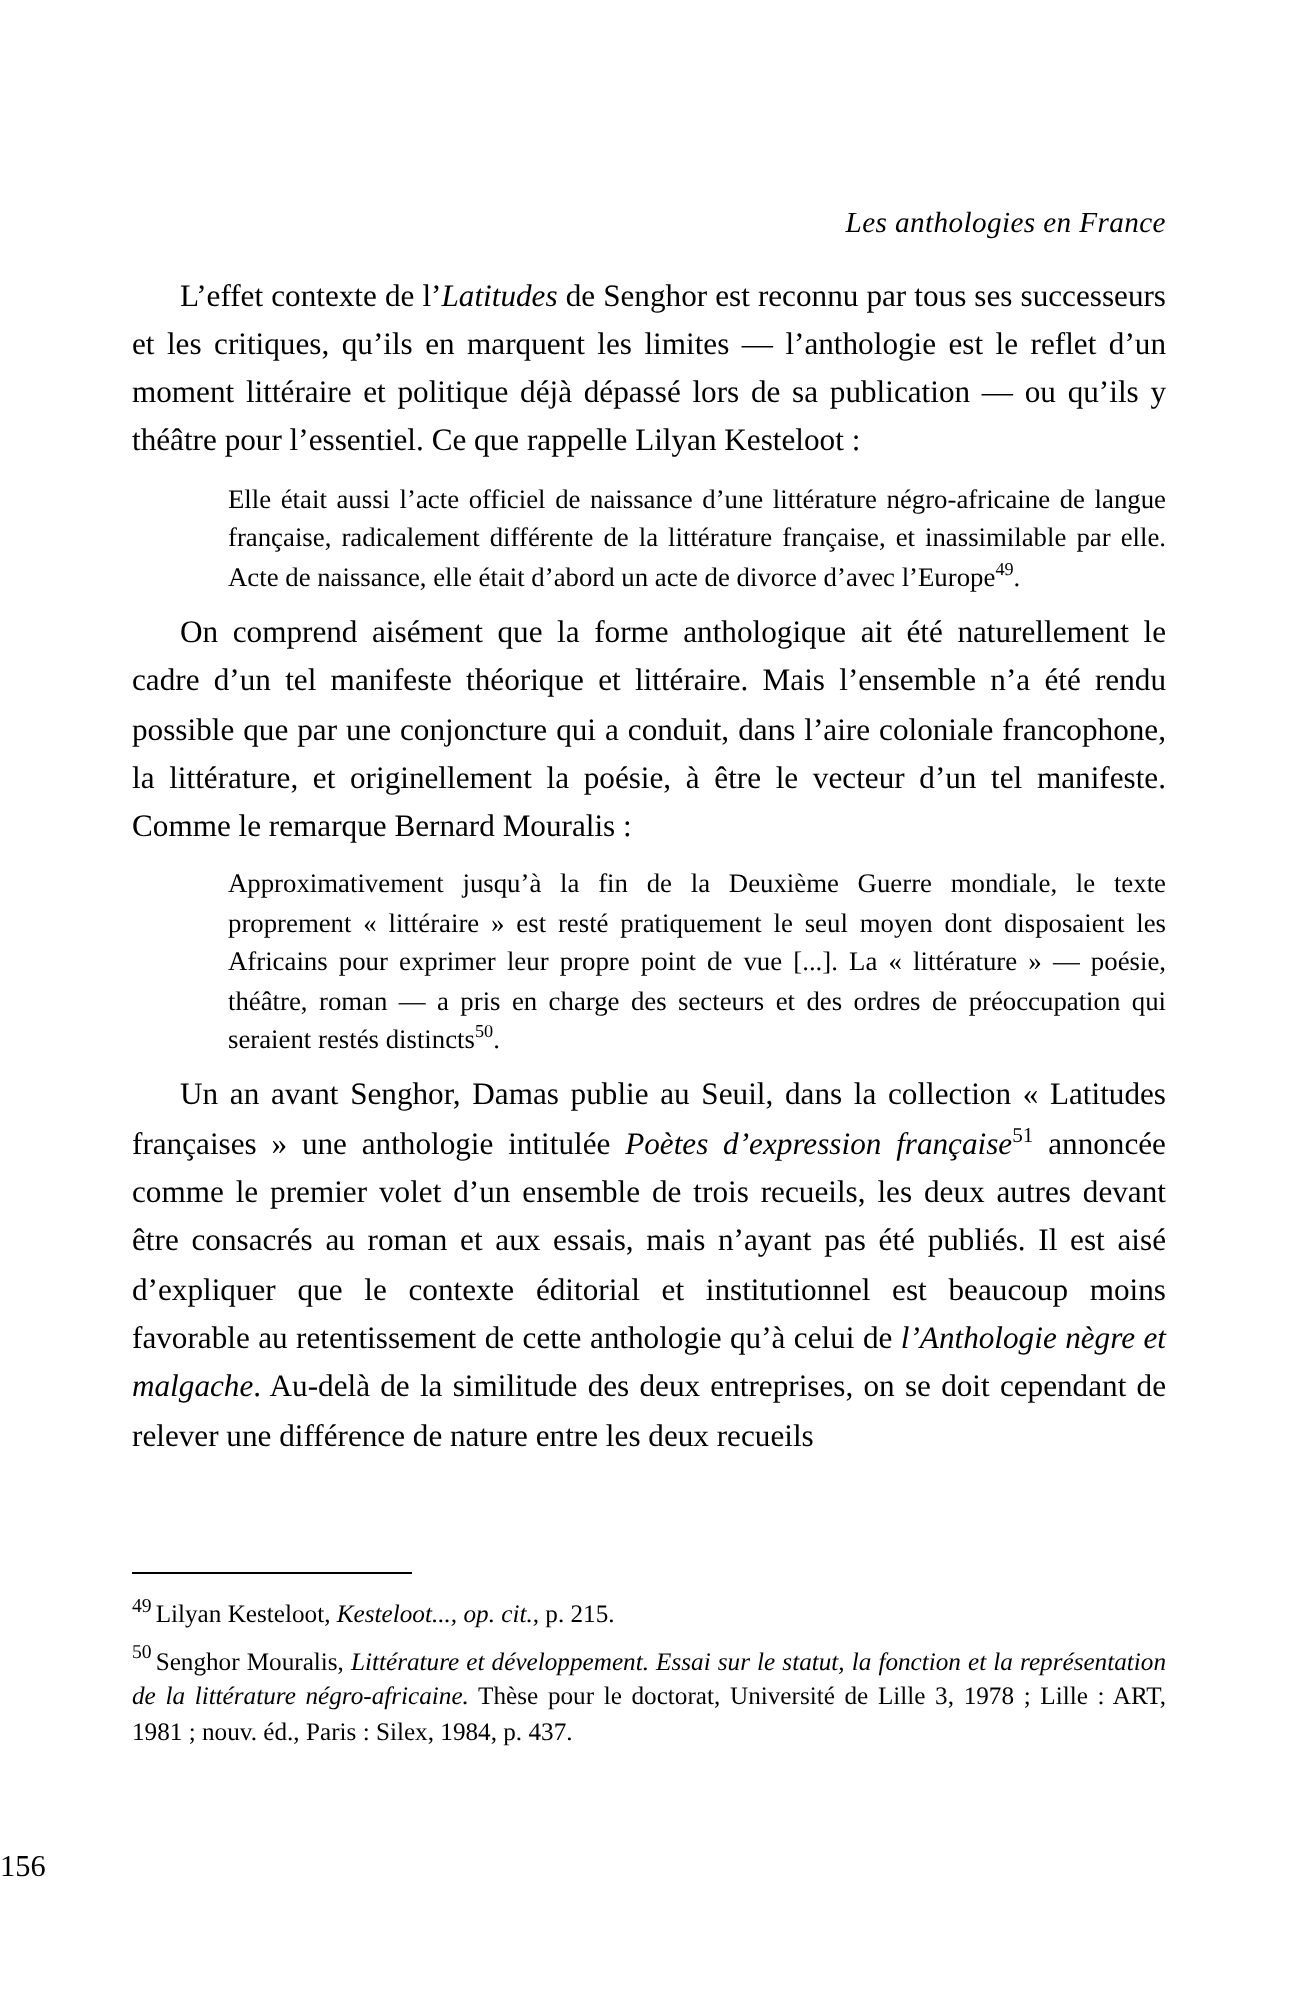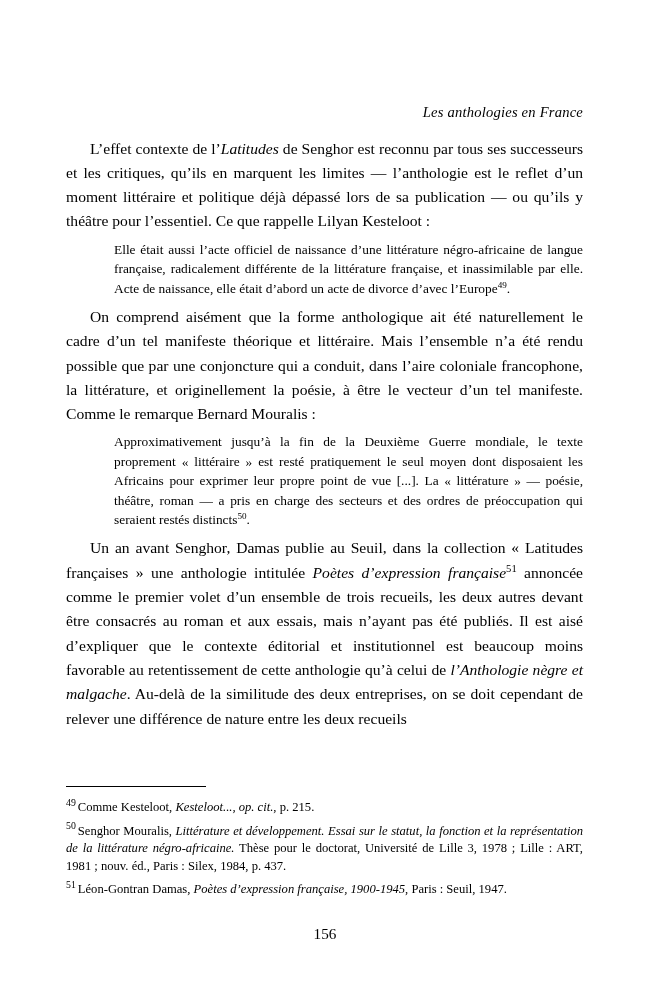--- a/index.html
+++ b/index.html
@@ -111,21 +111,20 @@
     vertical-align: super;
     line-height: 0;
     margin-right: 2px;
   }
 
   .folio {
     position: absolute;
     left: 0;
     top: 925px;
     width: 650px;
-    text-align: center;
     font-size: 15.2px;
   }
 </style>
 </head>
 <body>
 
 <div class="page">
 
   <div class="content">
 
@@ -143,22 +142,21 @@
       <p><span>Approximativement jusqu’à la fin de la Deuxième Guerre mondiale, le texte proprement « littéraire » est resté pratiquement le seul moyen dont disposaient les Africains pour exprimer leur propre point de vue [...]. La « littérature » — poésie, théâtre, roman — a pris en charge des secteurs et des ordres de préoccupation qui seraient restés distincts</span><sup>50</sup><span>.</span></p>
     </blockquote>
 
     <p class="body-par spaced"><span>Un an avant Senghor, Damas publie au Seuil, dans la collection « Latitudes françaises » une anthologie intitulée </span><span class="i">Poètes d’expression française</span><sup>51</sup><span> annoncée comme le premier volet d’un ensemble de trois recueils, les deux autres devant être consacrés au roman et aux essais, mais n’ayant pas été publiés. Il est aisé d’expliquer que le contexte éditorial et institutionnel est beaucoup moins favorable au retentissement de cette anthologie qu’à celui de </span><span class="i">l’Anthologie nègre et malgache</span><span>. Au-delà de la similitude des deux entreprises, on se doit cependant de relever une différence de nature entre les deux recueils</span></p>
 
   </div>
 
   <div class="footnotes">
     <div class="fn-rule"></div>
 
-    <p class="footnote"><span class="fn-num">49</span><span>Comme Kesteloot, </span><span class="i">Kesteloot..., op. cit.</span><span>, p. 215.</span></p>
+    <p class="footnote"><span class="fn-num">49</span><span>Lilyan Kesteloot, </span><span class="i">Kesteloot..., op. cit.</span><span>, p. 215.</span></p>
 
     <p class="footnote"><span class="fn-num">50</span><span>Senghor Mouralis, </span><span class="i">Littérature et développement. Essai sur le statut, la fonction et la représentation de la littérature négro-africaine.</span><span> Thèse pour le doctorat, Université de Lille 3, 1978 ; Lille : ART, 1981 ; nouv. éd., Paris : Silex, 1984, p. 437.</span></p>
 
-    <p class="footnote"><span class="fn-num">51</span><span>Léon-Gontran Damas, </span><span class="i">Poètes d’expression française, 1900-1945</span><span>, Paris : Seuil, 1947.</span></p>
   </div>
 
   <div class="folio">156</div>
 
 </div>
 
 </body></html>

